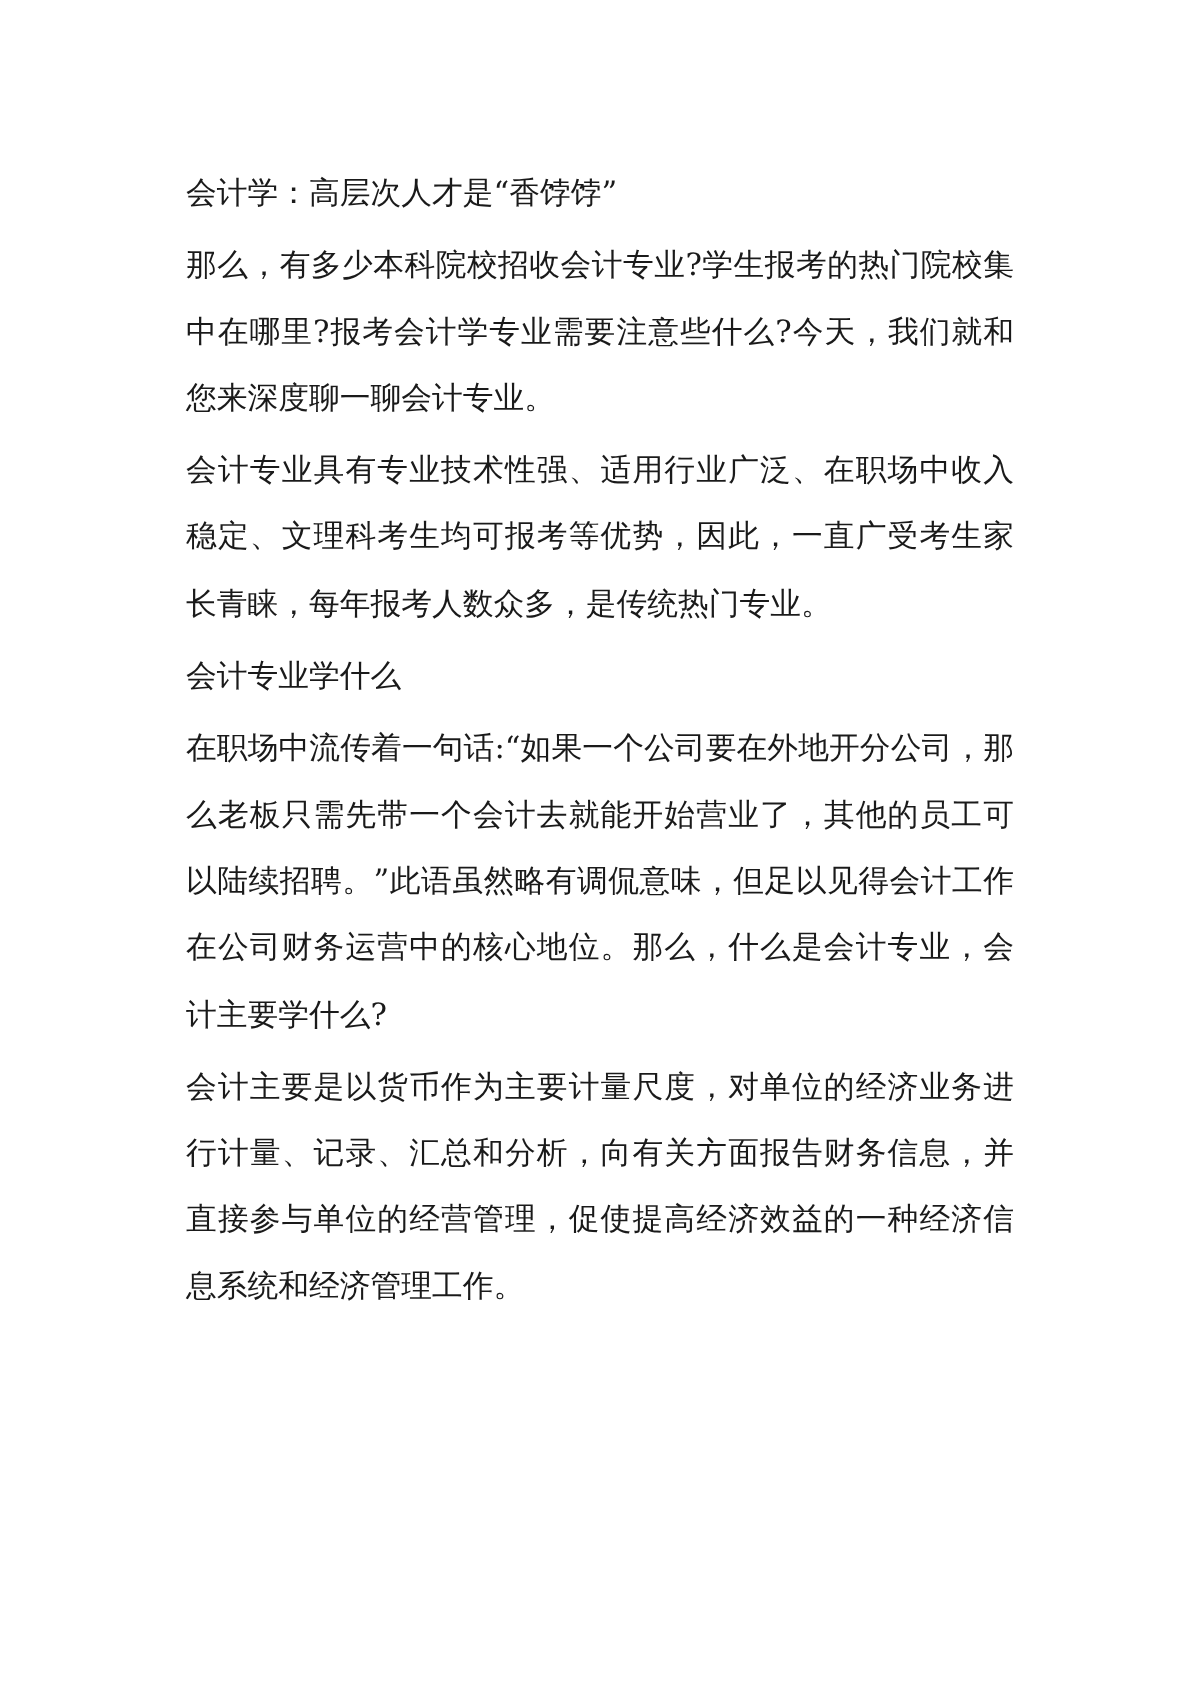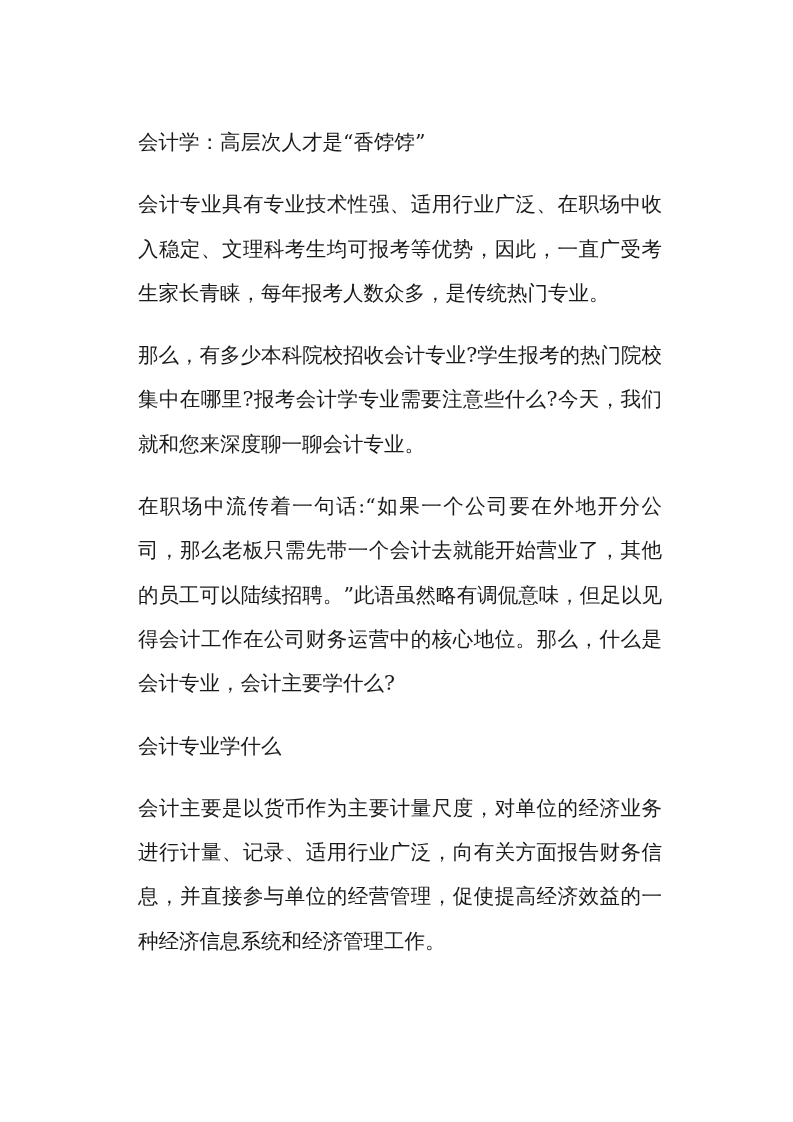--- a/index.html
+++ b/index.html
@@ -17,30 +17,30 @@
       position: absolute;
       left: 120px;
       top: 102px;
       width: 560px;
       font-family: "DejaVu Serif", "Liberation Serif", serif;
       font-size: 20.5px;
       line-height: 44.3px;
       color: #1a1a1a;
     }
     .para {
-      margin: 18px;
+      margin: 4px;
       padding: 0;
       text-align: justify;
       text-justify: inter-character;
       word-break: break-all;
     }
   </style>
 </head>
 <body>
 
 <div class="page">
   <p class="para">会计学：高层次人才是“香饽饽”</p>
+  <p class="para">那么，有多少本科院校招收会计专业?学生报考的热门院校集中在哪里?报考会计学专业需要注意些什么?今天，我们就和您来深度聊一聊会计专业。</p>
   <p class="para">会计专业具有专业技术性强、适用行业广泛、在职场中收入稳定、文理科考生均可报考等优势，因此，一直广受考生家长青睐，每年报考人数众多，是传统热门专业。</p>
-  <p class="para">那么，有多少本科院校招收会计专业?学生报考的热门院校集中在哪里?报考会计学专业需要注意些什么?今天，我们就和您来深度聊一聊会计专业。</p>
+  <p class="para">会计专业学什么</p>
   <p class="para">在职场中流传着一句话:“如果一个公司要在外地开分公司，那么老板只需先带一个会计去就能开始营业了，其他的员工可以陆续招聘。”此语虽然略有调侃意味，但足以见得会计工作在公司财务运营中的核心地位。那么，什么是会计专业，会计主要学什么?</p>
-  <p class="para">会计专业学什么</p>
-  <p class="para">会计主要是以货币作为主要计量尺度，对单位的经济业务进行计量、记录、适用行业广泛，向有关方面报告财务信息，并直接参与单位的经营管理，促使提高经济效益的一种经济信息系统和经济管理工作。</p>
+  <p class="para">会计主要是以货币作为主要计量尺度，对单位的经济业务进行计量、记录、汇总和分析，向有关方面报告财务信息，并直接参与单位的经营管理，促使提高经济效益的一种经济信息系统和经济管理工作。</p>
 </div>
 
 </body></html>

